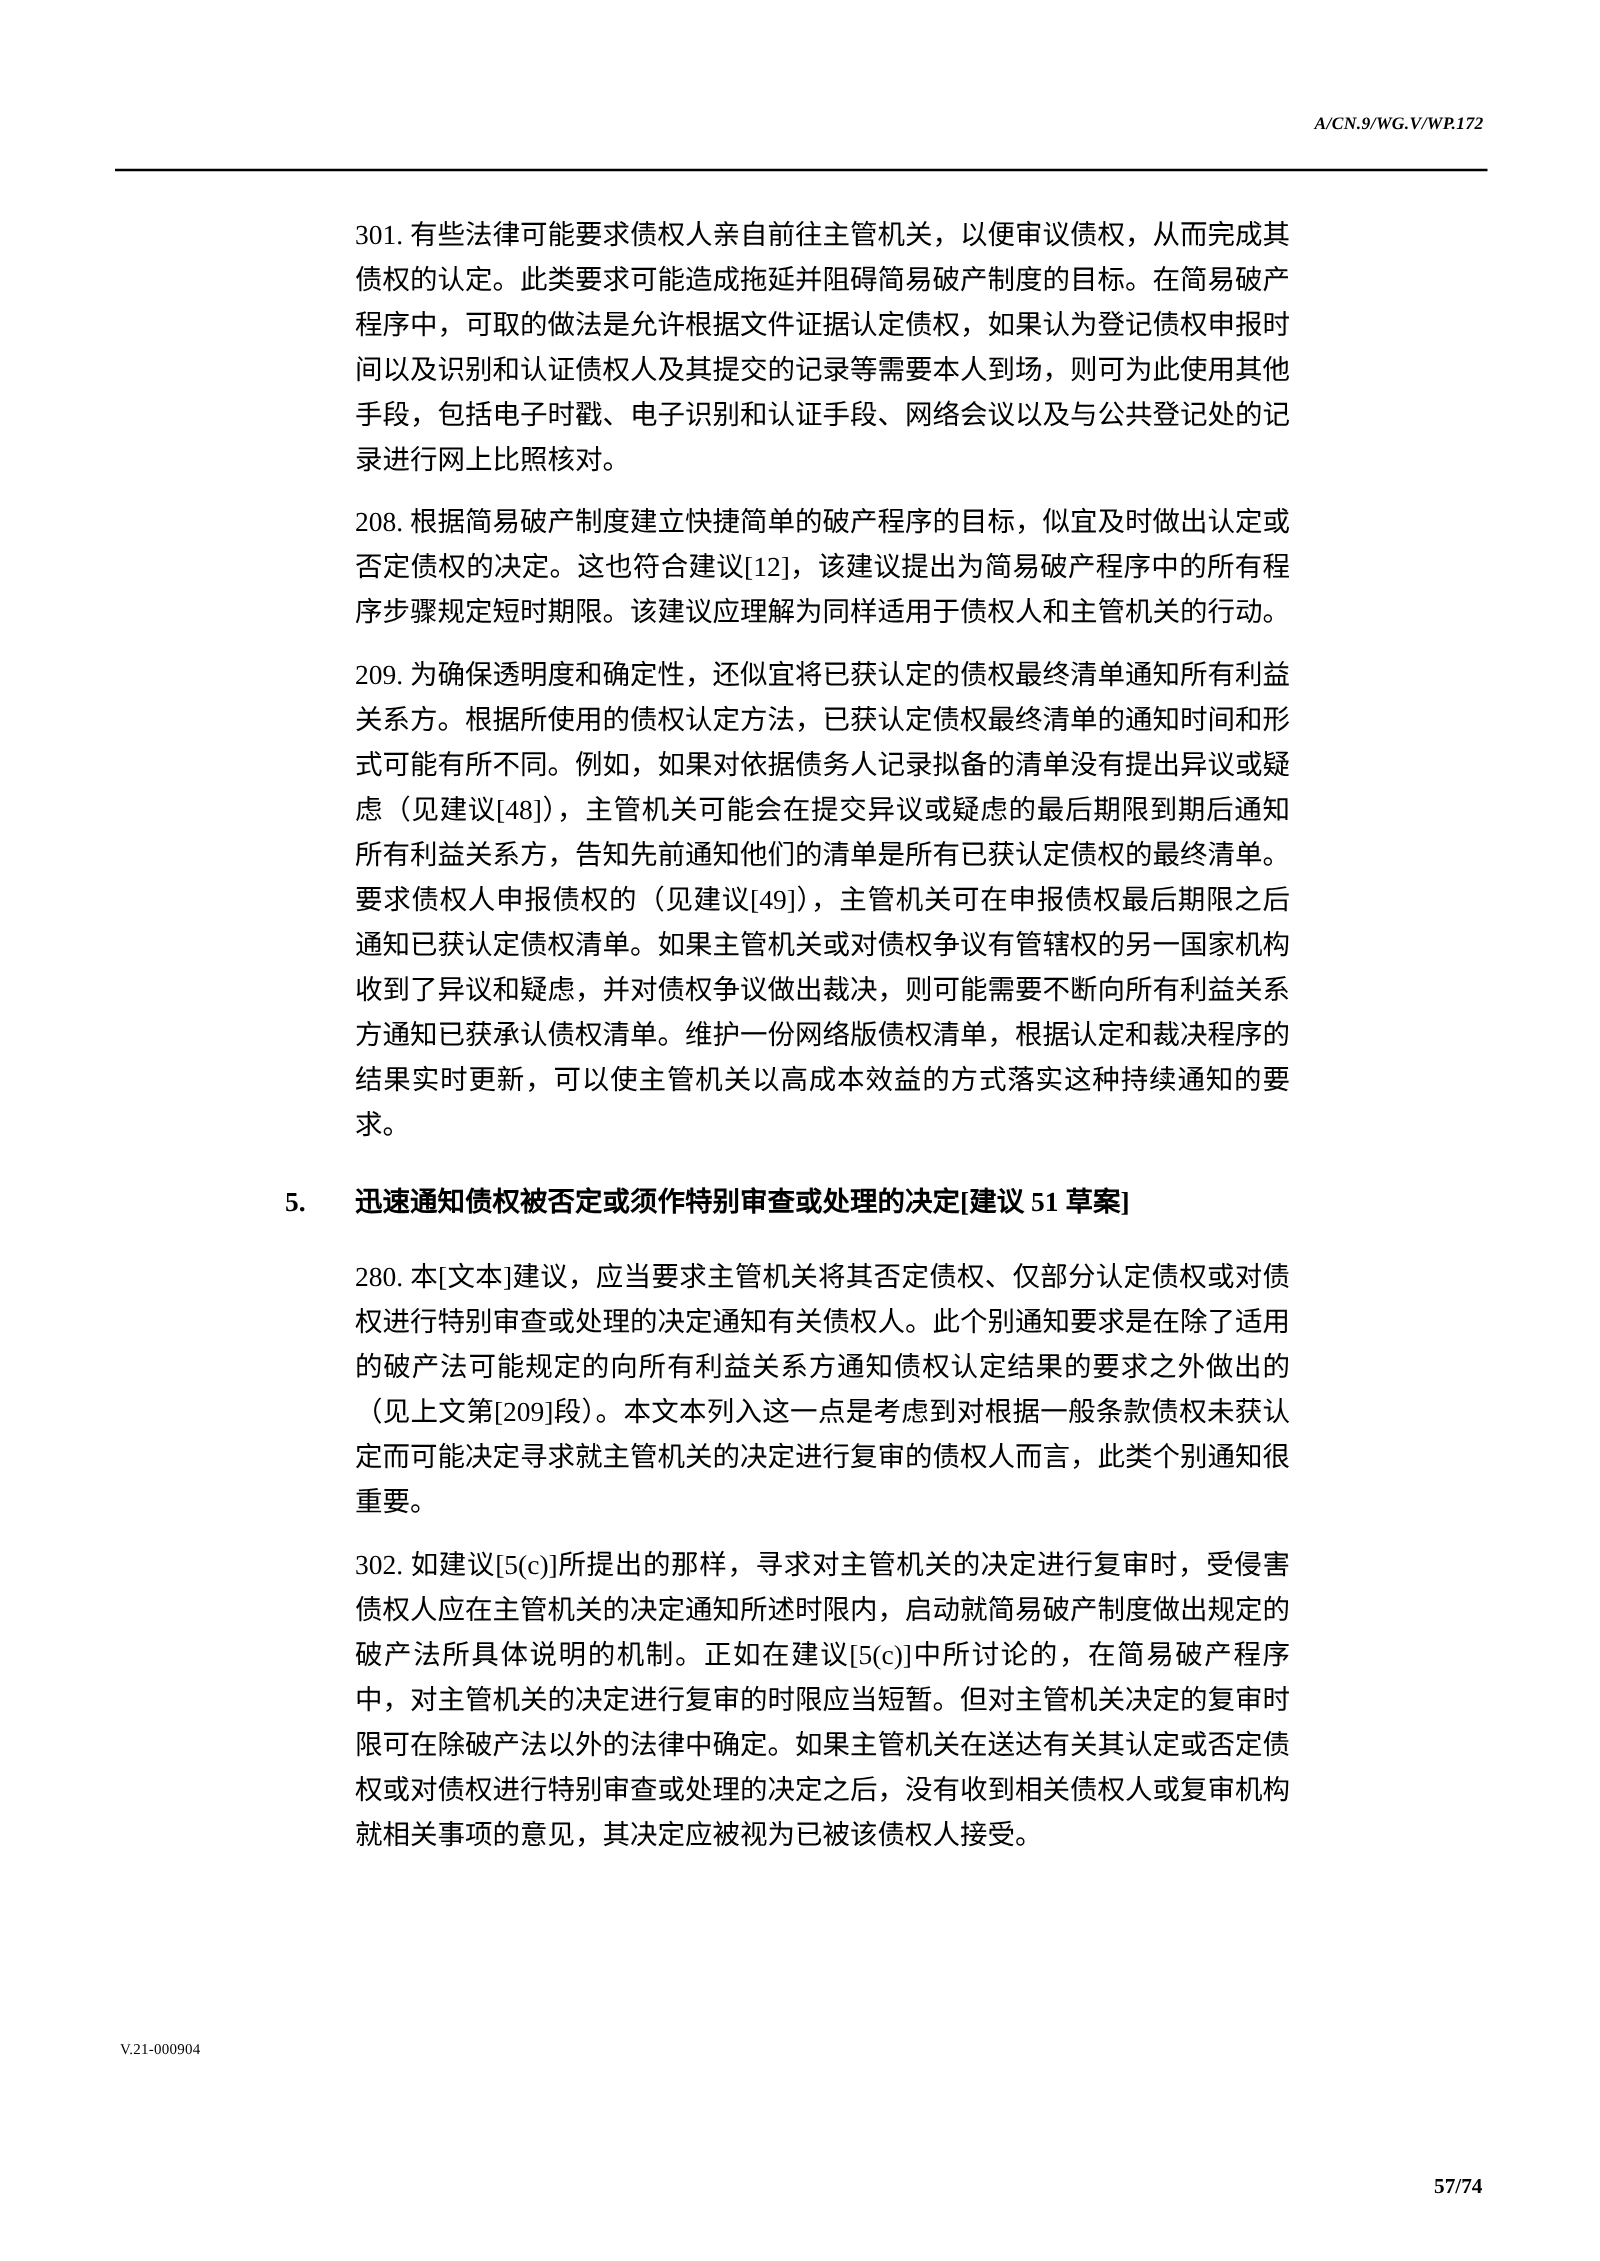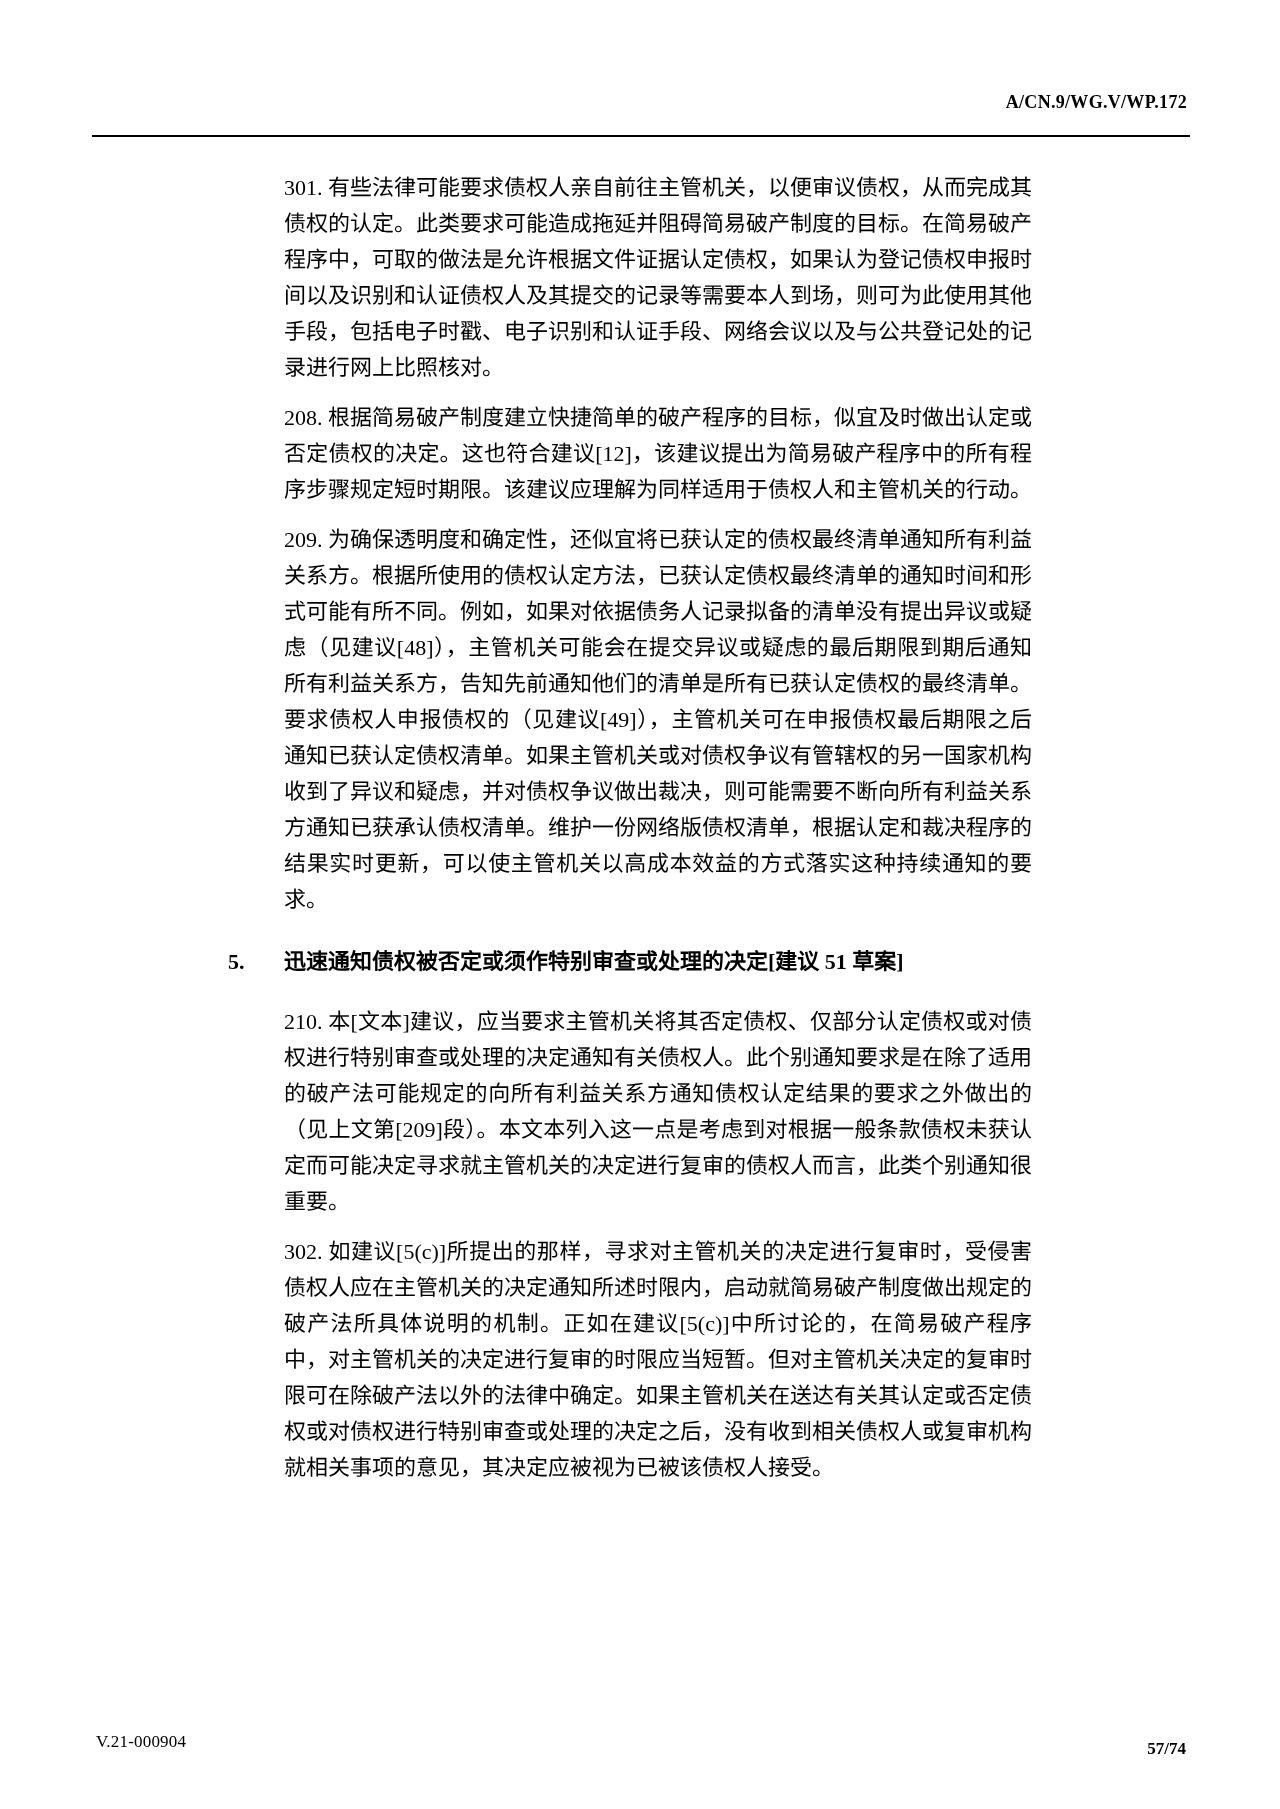--- a/index.html
+++ b/index.html
@@ -14,24 +14,25 @@
     background: #ffffff;
     font-family: "Liberation Serif", "DejaVu Serif", serif;
     color: #000000;
     overflow: hidden;
     margin: 0 auto;
   }
   .doc-symbol {
     position: absolute;
     top: 92px;
     right: 93px;
-    font-size: 18px;
+    font-size: 14px;
     font-weight: bold;
     letter-spacing: 0.3px;
     white-space: nowrap;
+    font-style: italic;
   }
   .header-rule {
     position: absolute;
     top: 135px;
     left: 92px;
     width: 1098px;
     height: 0;
     border: none;
     border-top: 2px solid #000000;
     margin: 0;
@@ -60,22 +61,22 @@
   .heading-num {
     flex: none;
     width: 56px;
   }
   .heading-title {
     flex: 1;
   }
   .footer-job {
     position: absolute;
     left: 96px;
-    top: 1732px;
-    font-size: 17px;
+    top: 1632px;
+    font-size: 12px;
     letter-spacing: 0.2px;
   }
   .footer-page {
     position: absolute;
     right: 94px;
     top: 1739px;
     font-size: 17px;
     font-weight: bold;
   }
 </style>
@@ -95,21 +96,21 @@
 
     <p class="para">208. 根据简易破产制度建立快捷简单的破产程序的目标，似宜及时做出认定或否定债权的决定。这也符合建议[12]，该建议提出为简易破产程序中的所有程序步骤规定短时期限。该建议应理解为同样适用于债权人和主管机关的行动。</p>
 
     <p class="para">209. 为确保透明度和确定性，还似宜将已获认定的债权最终清单通知所有利益关系方。根据所使用的债权认定方法，已获认定债权最终清单的通知时间和形式可能有所不同。例如，如果对依据债务人记录拟备的清单没有提出异议或疑虑（见建议[48]），主管机关可能会在提交异议或疑虑的最后期限到期后通知所有利益关系方，告知先前通知他们的清单是所有已获认定债权的最终清单。要求债权人申报债权的（见建议[49]），主管机关可在申报债权最后期限之后通知已获认定债权清单。如果主管机关或对债权争议有管辖权的另一国家机构收到了异议和疑虑，并对债权争议做出裁决，则可能需要不断向所有利益关系方通知已获承认债权清单。维护一份网络版债权清单，根据认定和裁决程序的结果实时更新，可以使主管机关以高成本效益的方式落实这种持续通知的要求。</p>
 
     <div class="section-heading">
       <span class="heading-num">5.</span>
       <span class="heading-title">迅速通知债权被否定或须作特别审查或处理的决定[建议 51 草案]</span>
     </div>
 
-    <p class="para">210. 本[文本]建议，应当要求主管机关将其否定债权、仅部分认定债权或对债权进行特别审查或处理的决定通知有关债权人。此个别通知要求是在除了适用的破产法可能规定的向所有利益关系方通知债权认定结果的要求之外做出的（见上文第[209]段）。本文本列入这一点是考虑到对根据一般条款债权未获认定而可能决定寻求就主管机关的决定进行复审的债权人而言，此类个别通知很重要。</p>
+    <p class="para">280. 本[文本]建议，应当要求主管机关将其否定债权、仅部分认定债权或对债权进行特别审查或处理的决定通知有关债权人。此个别通知要求是在除了适用的破产法可能规定的向所有利益关系方通知债权认定结果的要求之外做出的（见上文第[209]段）。本文本列入这一点是考虑到对根据一般条款债权未获认定而可能决定寻求就主管机关的决定进行复审的债权人而言，此类个别通知很重要。</p>
 
 
     <p class="para">302. 如建议[5(c)]所提出的那样，寻求对主管机关的决定进行复审时，受侵害债权人应在主管机关的决定通知所述时限内，启动就简易破产制度做出规定的破产法所具体说明的机制。正如在建议[5(c)]中所讨论的，在简易破产程序中，对主管机关的决定进行复审的时限应当短暂。但对主管机关决定的复审时限可在除破产法以外的法律中确定。如果主管机关在送达有关其认定或否定债权或对债权进行特别审查或处理的决定之后，没有收到相关债权人或复审机构就相关事项的意见，其决定应被视为已被该债权人接受。</p>
 
   </main>
 
   <div class="footer-job">V.21-000904</div>
 
   <div class="footer-page">57/74</div>
 

